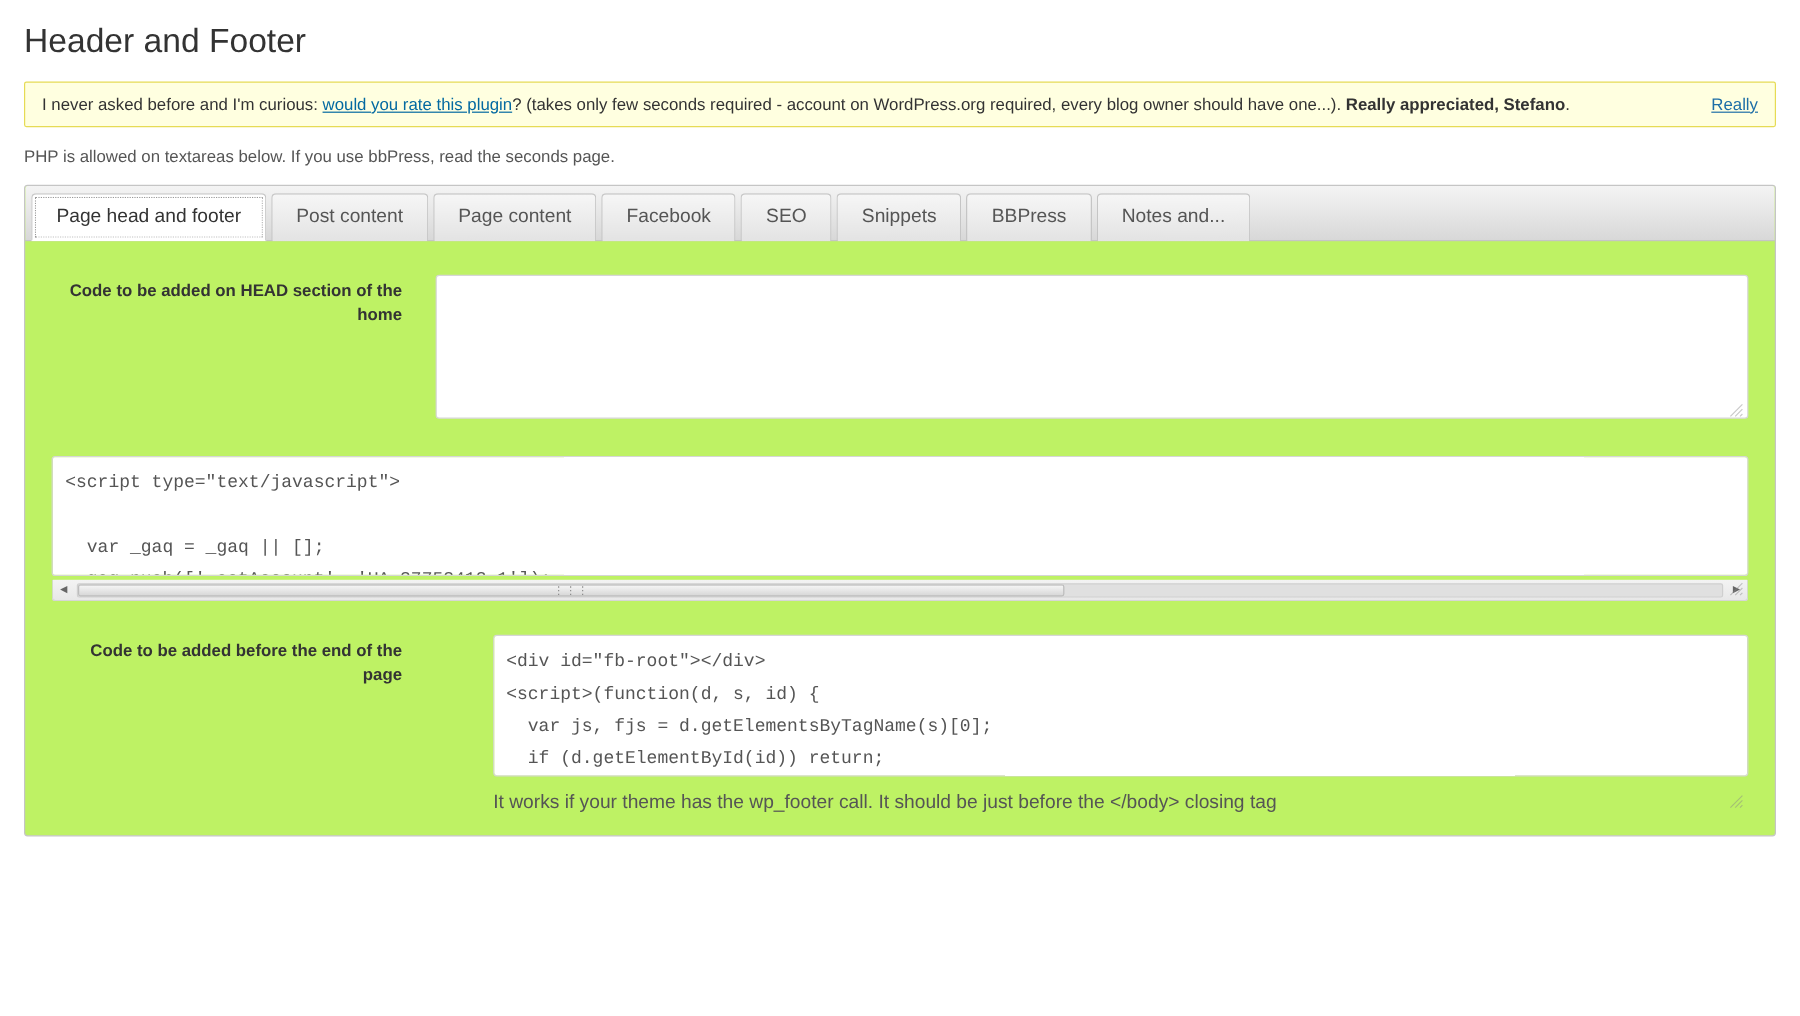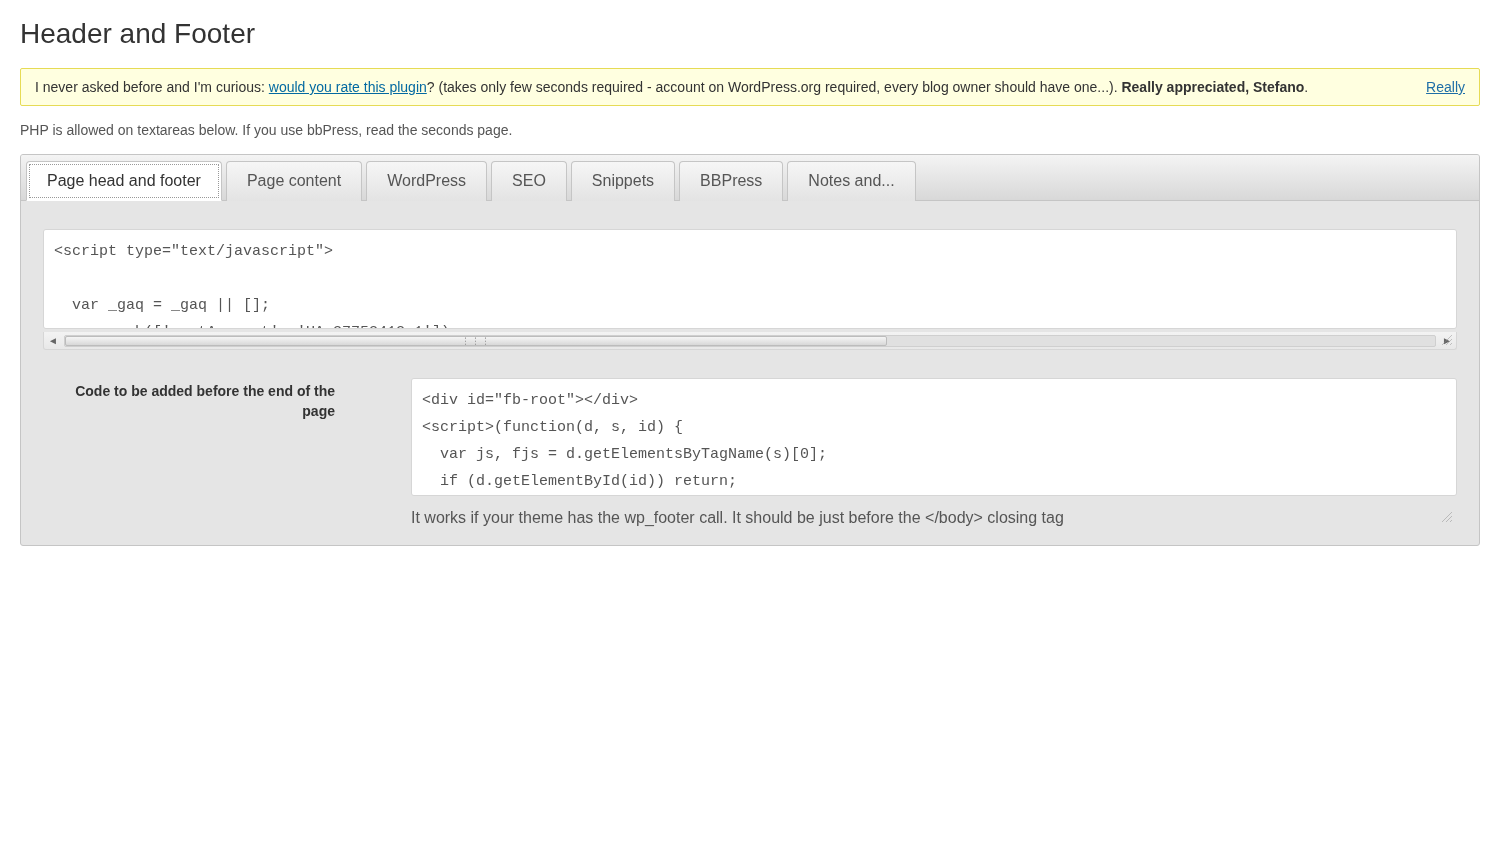--- a/index.html
+++ b/index.html
@@ -21,21 +21,21 @@
     bottom: 10px;
     color: #1e6ea7;
     text-decoration: underline;
     cursor: pointer;
   }
   .notice b { font-weight: 700; margin-top: 21px; }
   .intro { color: #555; margin-bottom: 16px; }
   .panel {
     border: 1px solid #c5c5c5;
     border-radius: 3px;
-    background: #e5e5e5;
+    background: #bef264;
     overflow: hidden;
   }
   .tabs {
     display: flex;
     background: linear-gradient(#f4f4f4,#d8d8d8);
     border-bottom: 1px solid #c5c5c5;
     padding: 5px 5px 0 5px;
     gap: 4px;
   }
   .tab {
@@ -126,30 +126,42 @@
   <span>I never asked before and I'm curious: </span><a href="#" class="rate">would you rate this plugin</a><span>? (takes only few seconds required - account on WordPress.org required, every blog owner should have one...). </span><b>Really appreciated, Stefano</b><span>.</span>
   <span class="dismiss">Really</span>
 </div>
 
 <p class="intro">PHP is allowed on textareas below. If you use bbPress, read the seconds page.</p>
 
 <div class="panel">
 
   <div class="tabs">
     <div class="tab active">Page head and footer</div>
+    <div class="tab">Post content</div>
     <div class="tab">Page content</div>
-    <div class="tab">WordPress</div>
+    <div class="tab">Facebook</div>
     <div class="tab">SEO</div>
     <div class="tab">Snippets</div>
     <div class="tab">BBPress</div>
     <div class="tab">Notes and...</div>
   </div>
 
   <div class="content">
 
+    <div class="row">
+      <div class="label-cell">Code to be added on HEAD section of the home</div>
+      <div class="field-cell">
+        <textarea class="ta-home" style=""></textarea>
+        <div class="resize-grip">
+          <svg width="14" height="14">
+              <path d="M2 12 L12 2 M6 12 L12 6 M10 12 L12 10" stroke="#888" stroke-width="1" fill="none"></path>
+            </svg>
+        </div>
+      </div>
+    </div>
 
     <div class="row">
       <div class="field-cell">
         <textarea class="ta-head" style="">&lt;script type="text/javascript"&gt;
 
   var _gaq = _gaq || [];
   gaq.push(['_setAccount', 'UA-37753412-1']);</textarea>
         <div class="hscroll">
           <div class="arrow">◄</div>
           <div class="track">

